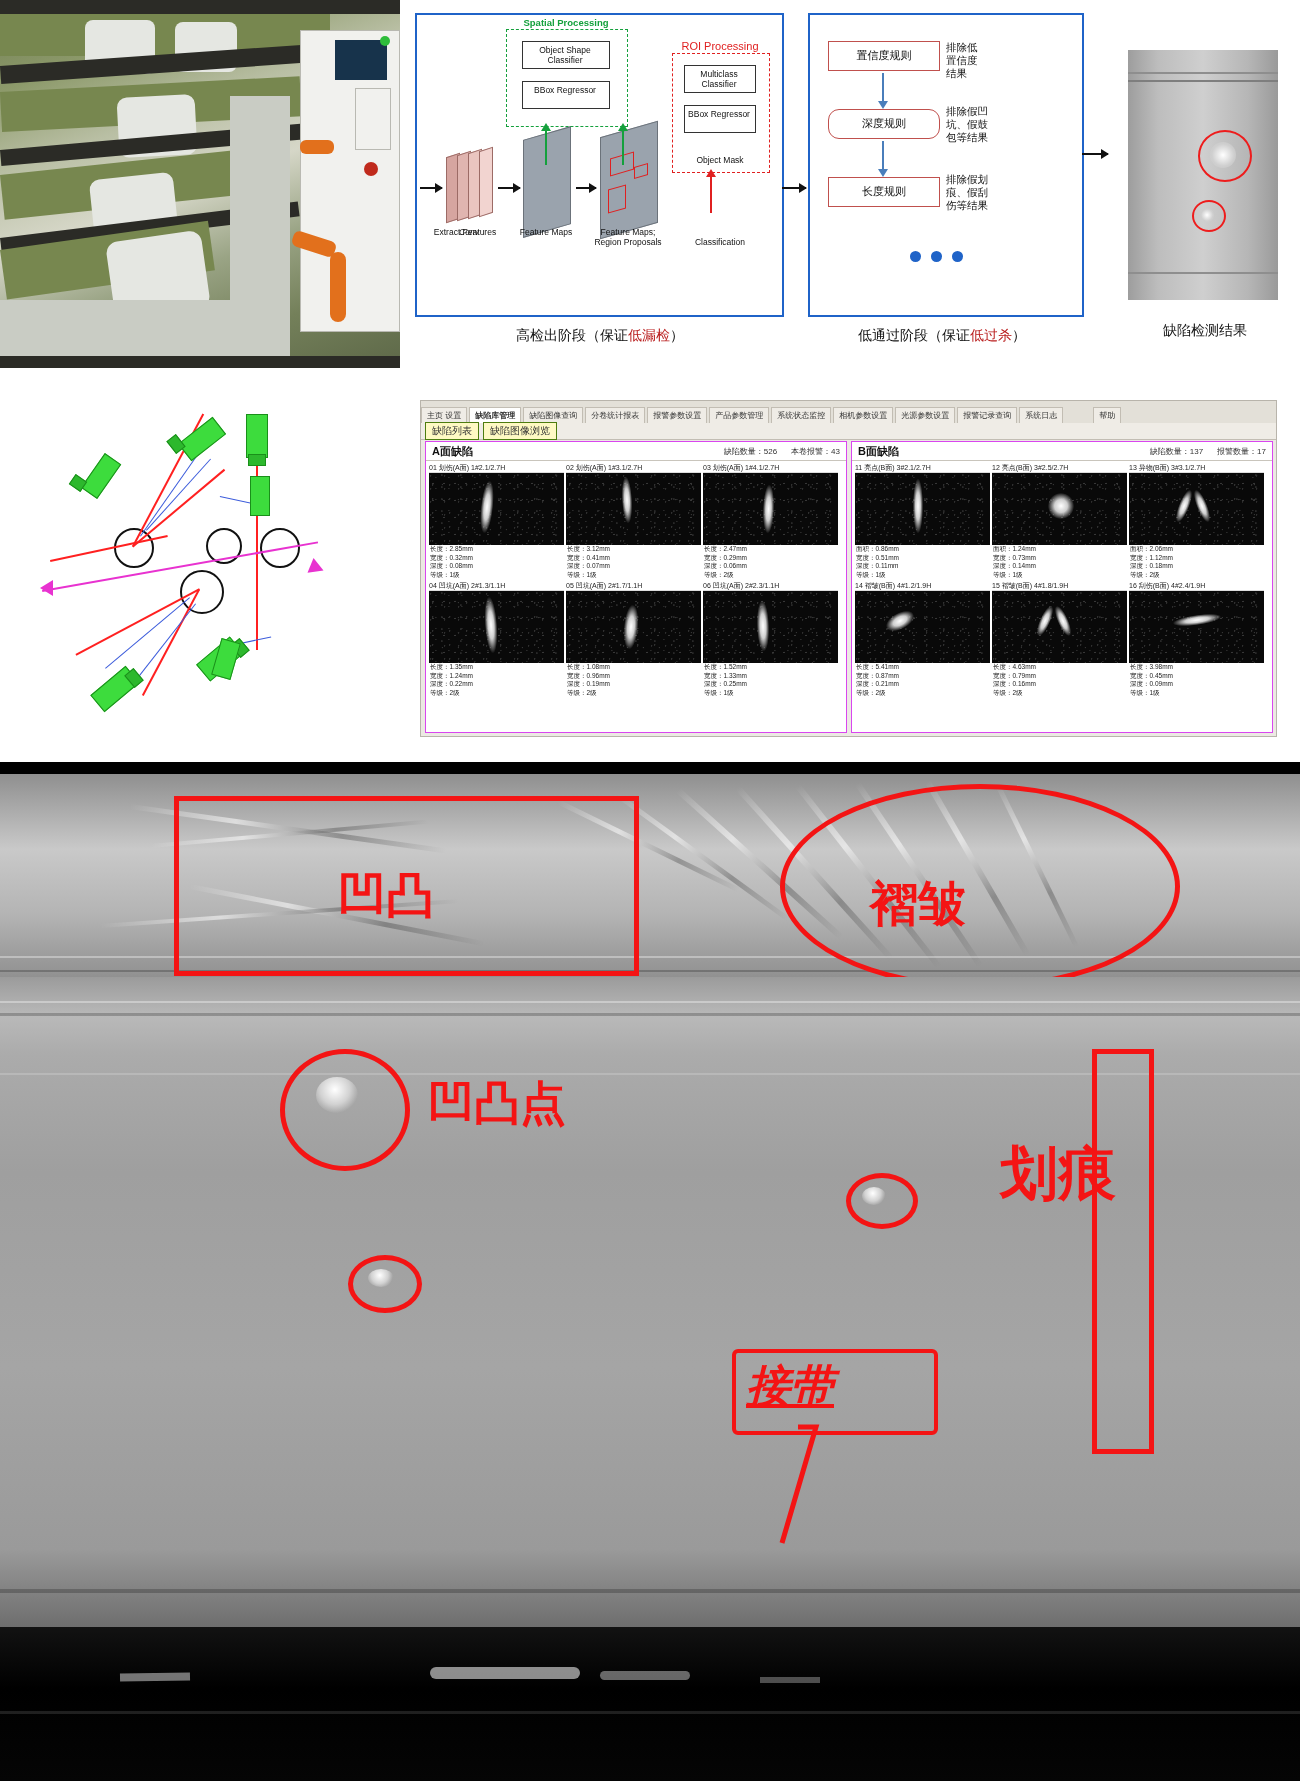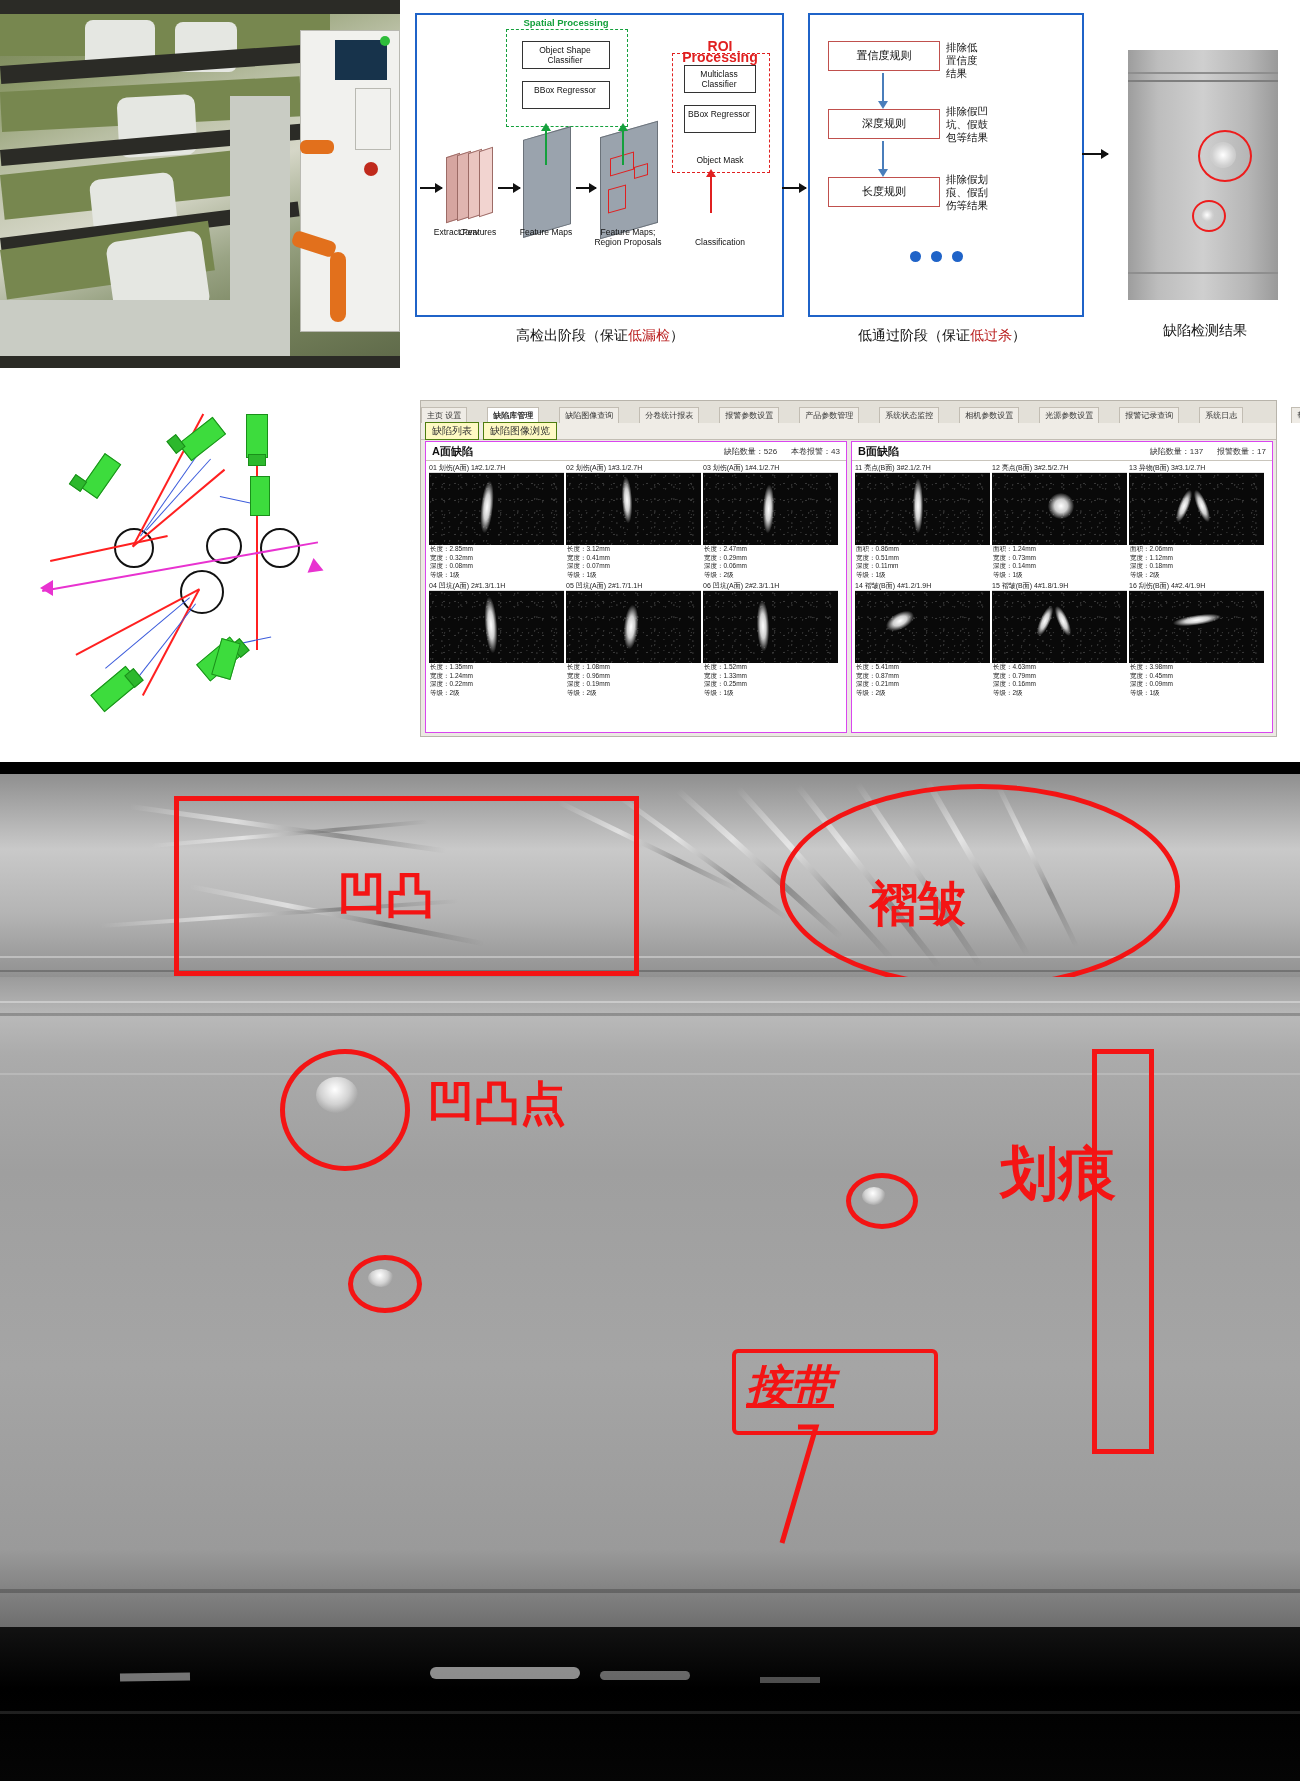--- a/index.html
+++ b/index.html
@@ -24,21 +24,21 @@
 
   
   #pipeline{position:absolute;left:410px;top:5px;width:700px;height:330px;}
   .bluebox{position:absolute;border:2px solid #1f63c8;background:#ffffff;}
   .dashgreen{position:absolute;border:1.5px dashed #14a03c;}
   .dashred{position:absolute;border:1.5px dashed #e02020;}
   .wbox{position:absolute;background:#fff;border:1px solid #333;}
   .wbox-lbl{position:absolute;text-align:center;font-size:8.5px;color:#111;line-height:10px;}
   .capt{position:absolute;font-size:9px;color:#111;text-align:center;line-height:11px;}
   .grn-t{color:#14a03c;font-weight:bold;font-size:9.5px;}
-  .red-t{color:#e02020;font-weight:bold;font-size:14px;}
+  .red-t{color:#e02020;font-weight:normal;font-size:11px;}
   .featstack{position:absolute;}
   .arrow-h{position:absolute;height:2px;background:#111;}
   .arrow-h:after{content:"";position:absolute;right:-1px;top:-4px;border-left:8px solid #111;border-top:5px solid transparent;border-bottom:5px solid transparent;}
   .arrow-v-up{position:absolute;width:2px;background:#14a03c;}
   .arrow-v-up:after{content:"";position:absolute;left:-4px;top:-8px;border-bottom:8px solid #14a03c;border-left:5px solid transparent;border-right:5px solid transparent;}
   .arrow-v-up.red{background:#e02020;}
   .arrow-v-up.red:after{border-bottom-color:#e02020;}
   .rulebox{position:absolute;border:1px solid #c0504d;background:#fff;text-align:center;font-size:11px;color:#111;line-height:26px;}
   .rule-arrow{position:absolute;width:2px;background:#4a7ebb;}
   .rule-arrow:after{content:"";position:absolute;left:-4px;bottom:-8px;border-top:8px solid #4a7ebb;border-left:5px solid transparent;border-right:5px solid transparent;}
@@ -62,21 +62,21 @@
   .circ-b{position:absolute;border:2px solid #111;border-radius:50%;}
   .sensor{position:absolute;background:#3ddc3d;border:1.5px solid #1a8f1a;}
   .sensor-cap{position:absolute;background:#2db82d;border:1.5px solid #1a8f1a;}
   .redline{position:absolute;background:#ff2020;height:1.5px;transform-origin:0 0;}
   .blueline{position:absolute;background:#3b5bdb;height:1.3px;transform-origin:0 0;}
   .magline{position:absolute;background:#e832d0;height:1.5px;transform-origin:0 0;}
 
   
   #hmi{position:absolute;left:420px;top:10px;width:855px;height:335px;background:#ece9e3;border:1px solid #b8b4ab;}
   #hmi-tabs{position:absolute;left:0;top:0;width:100%;height:22px;background:#e3e0d8;border-bottom:1px solid #b8b4ab;display:flex;align-items:flex-end;}
-  .hmi-tab{font-size:8px;color:#333;padding:2px 5px;margin-right:20px;background:#efece6;border:1px solid #c2bdb3;border-bottom:none;white-space:nowrap;}
+  .hmi-tab{font-size:8px;color:#333;padding:2px 5px;margin-right:2px;background:#efece6;border:1px solid #c2bdb3;border-bottom:none;white-space:nowrap;}
   .hmi-tab.active{background:#fff;font-weight:bold;}
   #hmi-sub{position:absolute;left:0;top:22px;width:100%;height:16px;background:#efece6;border-bottom:1px solid #c2bdb3;display:flex;align-items:center;}
   .hmi-subtab{font-size:10px;color:#333;padding:1px 6px;margin-left:4px;background:#fef9c3;border:1px solid #4d7c0f;}
   .panel{position:absolute;top:40px;width:420px;height:290px;background:#fff;border:1px solid #d946ef;}
   .panel-hd{position:relative;height:18px;border-bottom:1px solid #c9c5bc;display:flex;align-items:center;}
   .panel-title{font-size:11px;font-weight:bold;color:#111;margin-left:6px;}
   .panel-meta{font-size:8px;color:#333;margin-left:auto;margin-right:6px;white-space:nowrap;}
   .panel-meta span{margin-left:14px;}
   .cellgrid{position:absolute;left:2px;top:20px;width:414px;display:flex;flex-wrap:wrap;}
   .cell{width:135px;margin:1px;}
@@ -190,21 +190,21 @@
     <div class="wbox-lbl" style="left:268px;top:232px;width:84px;">Classification</div>
 
     <div class="arrow-h" style="left:372px;top:182px;width:24px;"></div>
 
     <div class="bluebox" style="left:398px;top:8px;width:272px;height:300px;"></div>
 
     <div class="rulebox" style="left:418px;top:36px;width:110px;height:28px;">置信度规则</div>
     <div class="rule-txt" style="left:536px;top:36px;width:66px;">排除低<br>置信度<br>结果</div>
     <div class="rule-arrow" style="left:472px;top:68px;height:28px;"></div>
 
-    <div class="rulebox" style="left:418px;top:104px;width:110px;height:28px;">深度规则</div>
+    <div class="rulebox" style="left:418px;top:104px;width:110px;height:28px;border-radius:11px;">深度规则</div>
     <div class="rule-txt" style="left:536px;top:100px;width:70px;">排除假凹<br>坑、假鼓<br>包等结果</div>
     <div class="rule-arrow" style="left:472px;top:136px;height:28px;"></div>
 
     <div class="rulebox" style="left:418px;top:172px;width:110px;height:28px;">长度规则</div>
     <div class="rule-txt" style="left:536px;top:168px;width:70px;">排除假划<br>痕、假刮<br>伤等结果</div>
 
     <div class="dots" style="left:500px;top:246px;">
       <i></i>
         <i></i>
         <i></i>

